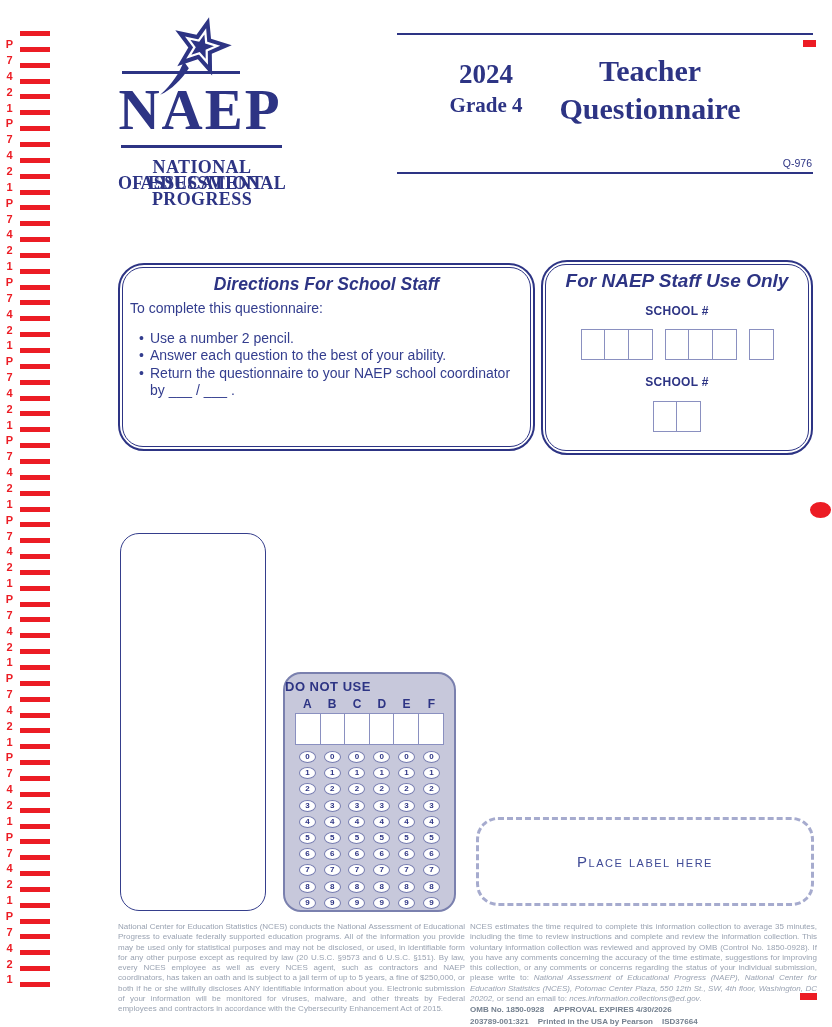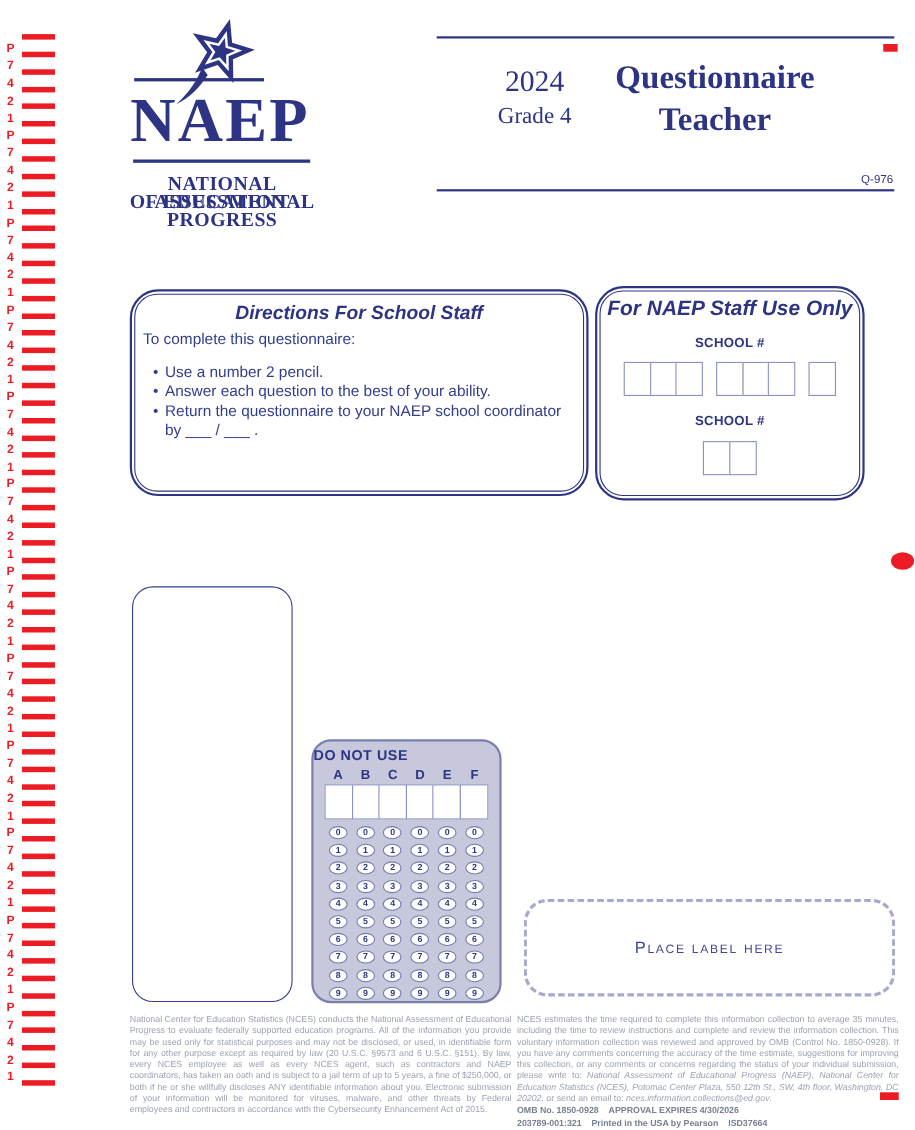--- a/index.html
+++ b/index.html
@@ -37,33 +37,33 @@
     font-family:"Liberation Serif",serif;font-weight:bold;font-size:57px;line-height:60px;
     letter-spacing:2px;color:var(--navy);text-align:center}
   .logo-org{position:absolute;left:110px;width:184px;text-align:center;
     font-family:"Liberation Serif",serif;font-weight:bold;font-size:18px;line-height:16px;
     letter-spacing:.4px;color:var(--navy)}
   .org1{top:159px}.org2{top:175px}.org3{top:191px}
   
   .head-rule{position:absolute;left:397px;width:416px;height:1.5px;background:var(--navy)}
   .hr-top{top:33px}.hr-bot{top:172px}
   .year-block{position:absolute;left:426px;top:58px;width:120px;text-align:center;
-    font-family:"Liberation Serif",serif;font-weight:normal;color:var(--navy)}
+    font-family:"Liberation Serif",serif;font-weight:bold;color:var(--navy)}
   .year{font-size:27px;line-height:32px}
   .grade{font-size:21px;line-height:30px}
   .title-block{position:absolute;left:548px;top:52px;width:204px;text-align:center;
     font-family:"Liberation Serif",serif;font-weight:bold;color:var(--navy);font-size:30px;line-height:38px}
   .form-code{position:absolute;left:712px;top:157px;width:100px;text-align:right;
     font-size:10.5px;color:var(--navy)}
   
   .dbox{position:absolute;border:2.5px solid var(--navy);border-radius:26px;background:#fff}
   .dbox::before{content:"";position:absolute;inset:2px;border:1.2px solid var(--navy);
     border-radius:21px;pointer-events:none}
   .directions-box{left:118px;top:263px;width:417px;height:188px}
-  .staff-box{left:541px;top:260px;width:245px;height:195px}
+  .staff-box{left:541px;top:260px;width:272px;height:195px}
   .dir-title{margin-top:9px;text-align:center;font-weight:bold;font-style:italic;
     font-size:17.5px;color:var(--navy)}
   .dir-body{padding:5px 10px 0 10px;color:var(--navy-text);font-size:14px;line-height:17.2px}
   .dir-list{margin-top:13px;padding-left:9px;list-style:none}
   .dir-list li{position:relative;padding-left:11px}
   .dir-list li::before{content:"\2022";position:absolute;left:0}
   .staff-title{margin-top:8px;text-align:center;font-weight:bold;font-style:italic;
     font-size:19px;color:var(--navy)}
   .staff-label{margin-top:12px;text-align:center;font-weight:bold;font-size:12px;
     letter-spacing:.3px;color:var(--navy)}
@@ -249,22 +249,22 @@
   <div class="logo-org org1">NATIONAL ASSESSMENT</div>
   <div class="logo-org org2">OF EDUCATIONAL</div>
   <div class="logo-org org3">PROGRESS</div>
 
   <div class="head-rule hr-top"></div>
   <div class="year-block">
     <div class="year">2024</div>
     <div class="grade">Grade 4</div>
   </div>
   <div class="title-block">
+    <div>Teacher</div>
     <div>Questionnaire</div>
-    <div>Teacher</div>
   </div>
   <div class="form-code">Q-976</div>
   <div class="head-rule hr-bot"></div>
 
   <div class="dbox directions-box">
     <div class="dir-title">Directions For School Staff</div>
     <div class="dir-body">
       <div>To complete this questionnaire:</div>
       <ul class="dir-list">
         <li>Use a number 2 pencil.</li>

